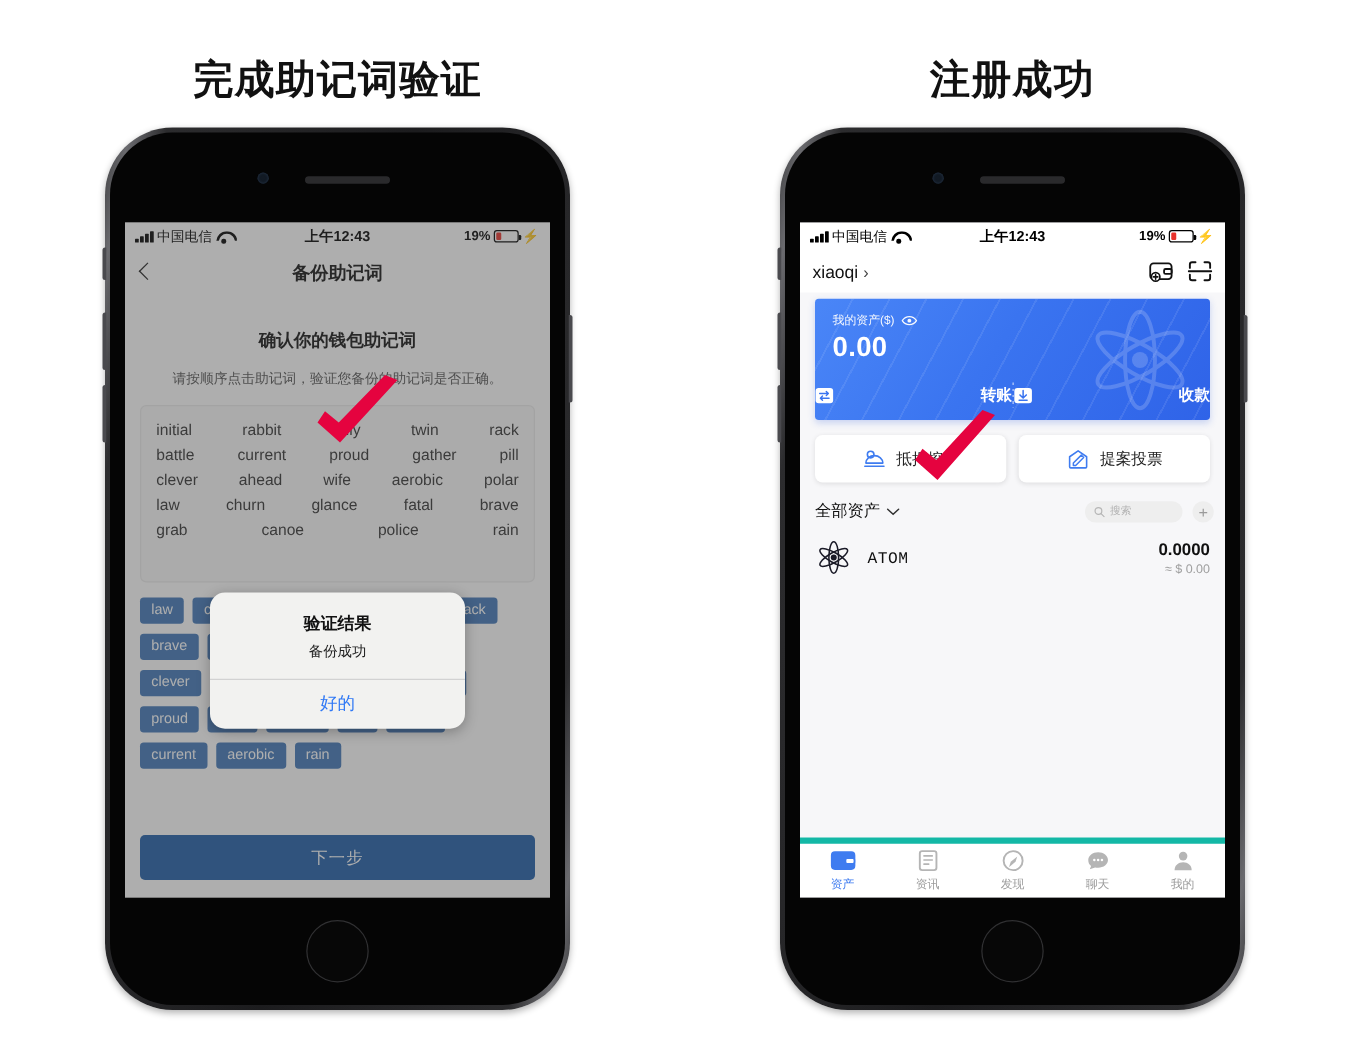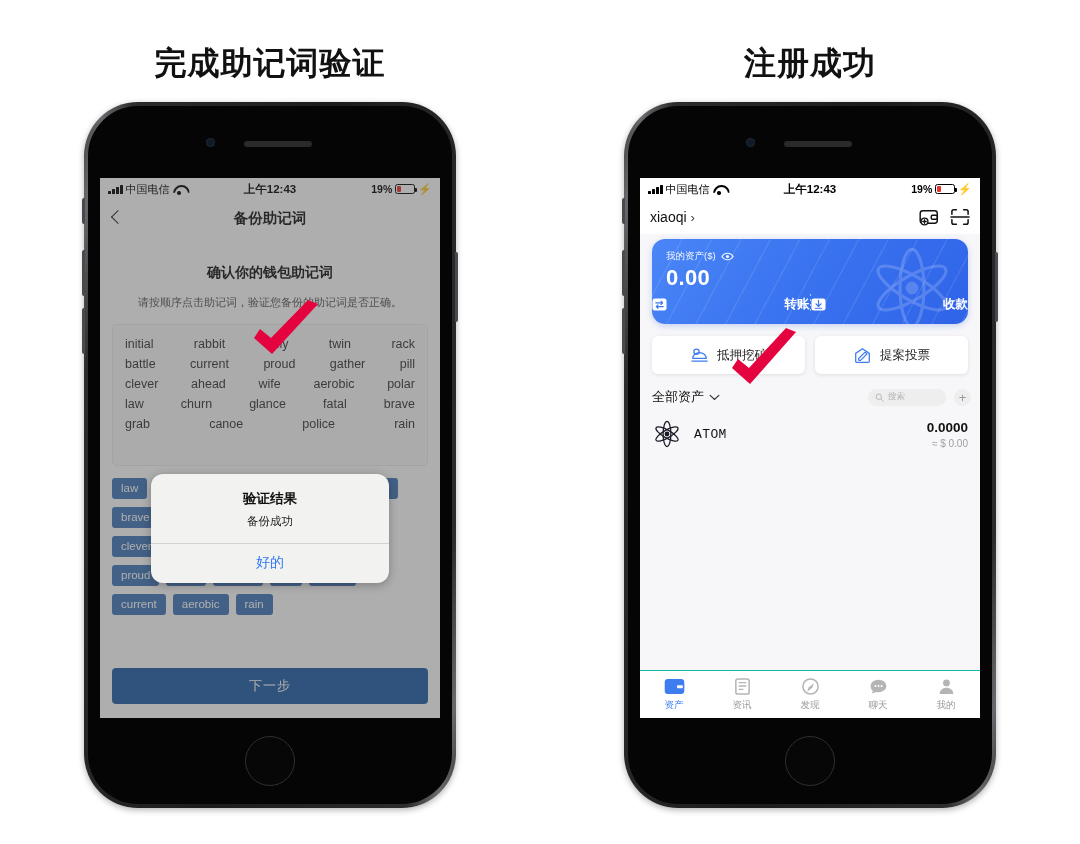--- a/index.html
+++ b/index.html
@@ -132,41 +132,41 @@
     position:absolute; left:12px; right:12px; bottom:14px;
     height:36px; background:#1f5ea8; color:#fff;
     border-radius:4px; display:flex; align-items:center; justify-content:center;
     font-size:13px; letter-spacing:1px;
   }
 
   .dimmer { position:absolute; inset:0; background:rgba(70,70,70,.44); }
 
   .alert {
     position:absolute; left:50%; top:296px; transform:translateX(-50%);
-    width:238px; background:#f2f2f0; border-radius:12px;
+    width:204px; background:#f2f2f0; border-radius:12px;
     box-shadow:0 2px 10px rgba(0,0,0,.28); overflow:hidden;
   }
   .alert-title { text-align:center; font-size:13.5px; font-weight:bold; color:#111; margin-top:16px; }
   .alert-msg   { text-align:center; font-size:11.5px; color:#222; margin:6px 0 14px 0; }
   .alert-sep   { height:1px; background:#d2d2d2; }
   .alert-ok    { text-align:center; font-size:14px; color:#2f78f5; padding:10px 0 11px 0; }
 
   
   .check-mark { position:absolute; pointer-events:none; }
 
   
   .r-header {
     height:34px; display:flex; align-items:center; padding:0 10px; background:#fff;
   }
   .r-user { font-size:14px; color:#111; display:flex; align-items:center; gap:4px; }
   .r-user .chev { font-size:13px; color:#444; }
   .r-icons { margin-left:auto; display:flex; gap:11px; align-items:center; }
 
   .asset-card {
-    margin:5px 12px 0 12px; height:85px; border-radius:13px;
+    margin:5px 12px 0 12px; height:97px; border-radius:3px;
     background:linear-gradient(125deg,#4a86f7 0%,#3a74f0 45%,#2f63e8 100%);
     position:relative; overflow:hidden; color:#fff;
     box-shadow:0 2px 6px rgba(55,100,220,.25);
   }
   .card-stripe { position:absolute; inset:0; opacity:.16;
     background:repeating-linear-gradient(118deg, rgba(255,255,255,.55) 0 1.5px, transparent 1.5px 26px); }
   .card-atom { position:absolute; right:10px; top:3px; opacity:.18; }
   .card-label { position:absolute; left:14px; top:11px; font-size:9.5px; display:flex; align-items:center; gap:5px; opacity:.95;}
   .card-amount{ position:absolute; left:14px; top:26px; font-size:22px; font-weight:bold; letter-spacing:.3px;}
   .card-actions{ position:absolute; left:0; right:0; bottom:10px; display:flex; align-items:center;}
@@ -194,21 +194,21 @@
   }
 
   .token-row { display:flex; align-items:center; margin:13px 12px 0 12px; }
   .token-name { font-size:13px; color:#111; margin-left:12px; letter-spacing:.4px;font-family:Liberation Mono, monospace;}
   .token-vals { margin-left:auto; text-align:right; }
   .token-amt { font-size:13.5px; font-weight:bold; color:#111; }
   .token-fiat{ font-size:10px; color:#a0a0a0; margin-top:3px; }
 
   .tabbar {
     position:absolute; left:0; right:0; bottom:0; height:48px;
-    border-top:1px solid #14b8a6; background:#fff;
+    border-top:5px solid #14b8a6; background:#fff;
     display:flex; align-items:center;
   }
   .tab { flex:1; display:flex; flex-direction:column; align-items:center; gap:3px; }
   .tab-label { font-size:9.5px; color:#9b9b9b; }
   .tab.active .tab-label { color:#3f7cf0; }
 
   svg { display:block; }
 </style>
 </head>
 <body>

